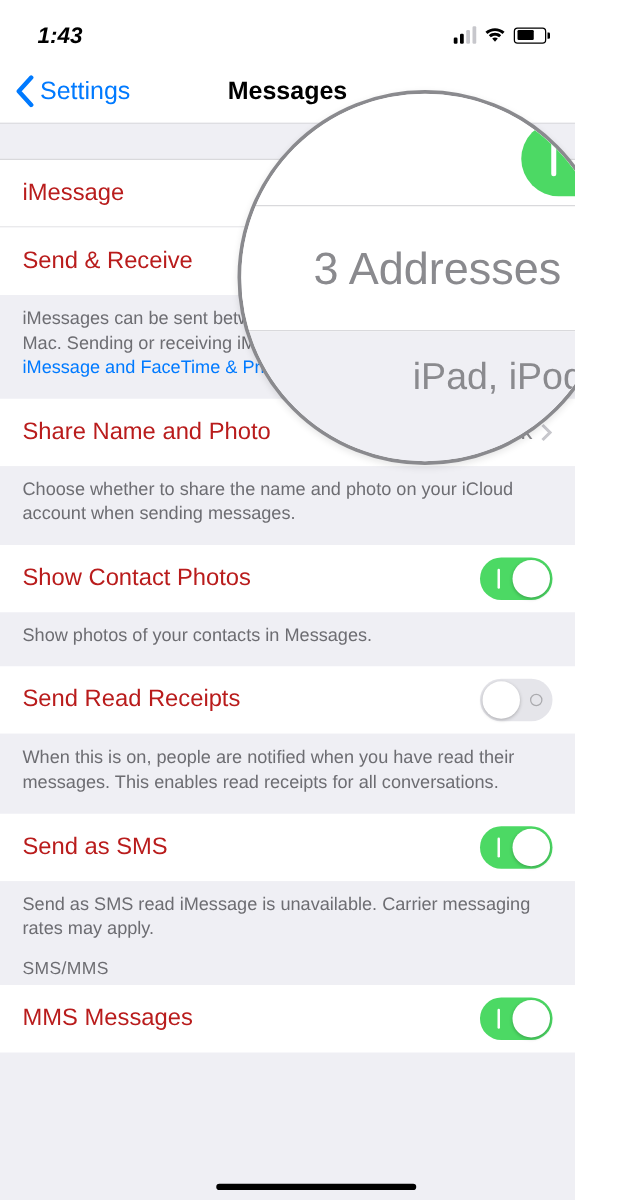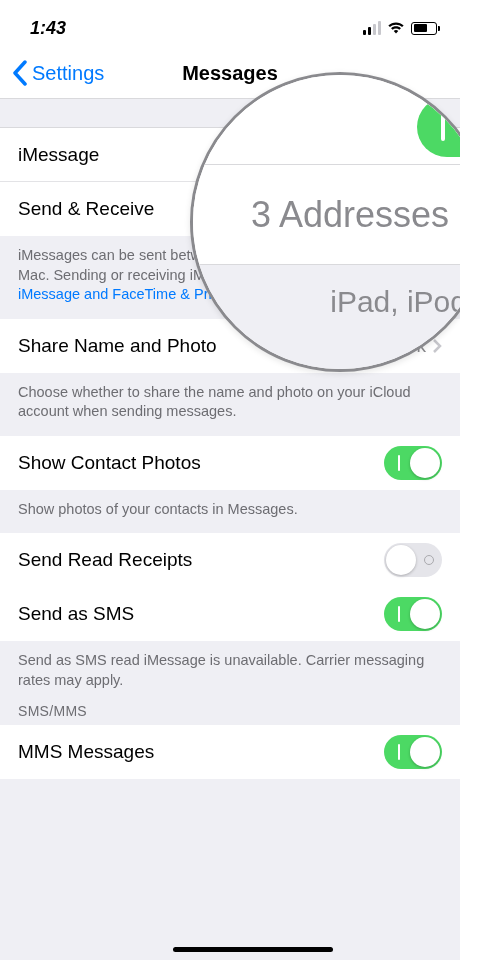--- a/index.html
+++ b/index.html
@@ -61,21 +61,21 @@
   .spacer-grey { height: 30px; background: #efeff4; border-top: 1px solid #d9d9dc; border-bottom: 1px solid #d9d9dc; border-left: none; border-right: none; }
 
   .row {
     background: #fff;
     min-height: 54px;
     display: flex; align-items: center; justify-content: space-between;
     padding: 0 18px;
     border-bottom: 1px solid #e3e3e6;
     font-size: 19px;
   }
-  .row .label { color: #000000; }
+  .row .label { color: #b91c1c; }
   .row .value { color: #8a8a8e; font-size: 19px; display: flex; align-items: center; gap: 6px; }
   .row.noborder { border-bottom: none; }
 
   .footer-text {
     padding: 10px 18px 14px 18px;
     font-size: 14.5px;
     color: #6d6d72;
     background: #efeff4;
     line-height: 1.35;
   }
@@ -268,20 +268,21 @@
   </div>
   <div class="footer-text">Show photos of your contacts in Messages.</div>
 
   <div class="row noborder">
     <span class="label">Send Read Receipts</span>
     <div class="toggle off">
       <div class="toggle-knob"></div>
         <div class="toggle-ring"></div>
     </div>
   </div>
+  <div class="footer-text">When this is on, people are notified when you have read their messages. This enables read receipts for all conversations.</div>
 
   <div class="row noborder">
     <span class="label">Send as SMS</span>
     <div class="toggle on">
       <div class="toggle-tick"></div>
         <div class="toggle-knob"></div>
     </div>
   </div>
   <div class="footer-text" style="padding-bottom:6px">Send as SMS read iMessage is unavailable. Carrier messaging rates may apply.</div>
   <div class="group-header" style="padding-top:6px">SMS/MMS</div>

